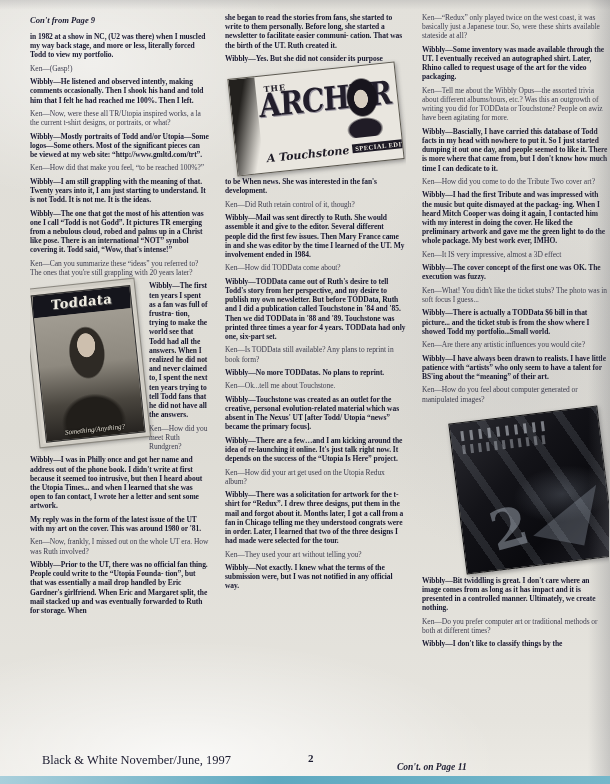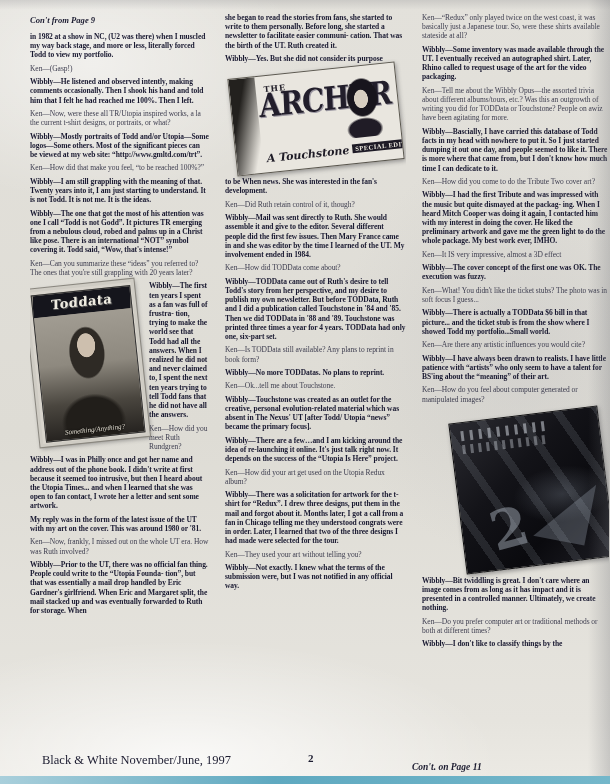--- a/index.html
+++ b/index.html
@@ -88,21 +88,21 @@
   .dk-tri{position:absolute;right:18px;bottom:20px;width:0;height:0;
     border-left:52px solid transparent;border-bottom:62px solid rgba(165,175,190,.30);
     transform:rotate(18deg);}
   .dk-two{position:absolute;left:28px;bottom:8px;font-size:54px;font-weight:bold;
     color:rgba(190,200,212,.42);font-family:"DejaVu Serif",serif;transform:rotate(-8deg);}
 
   
   .footer-left{position:absolute;left:42px;bottom:16px;font-size:12.5px;color:#1c1c30;}
   .footer-left .zt{}
   .footer-page{position:absolute;left:308px;bottom:20px;font-size:11px;font-weight:bold;color:#1c1c30;}
-  .footer-right{position:absolute;left:412px;bottom:12px;font-size:9.5px;font-weight:bold;
+  .footer-right{position:absolute;left:397px;bottom:12px;font-size:9.5px;font-weight:bold;
     font-style:italic;color:#1c1c30;}
 </style>
 </head>
 <body>
 
 <div class="page">
 
   <div class="colwrap">
     <div class="col col-left">
       <div class="cont-header">Con't from Page 9</div>

